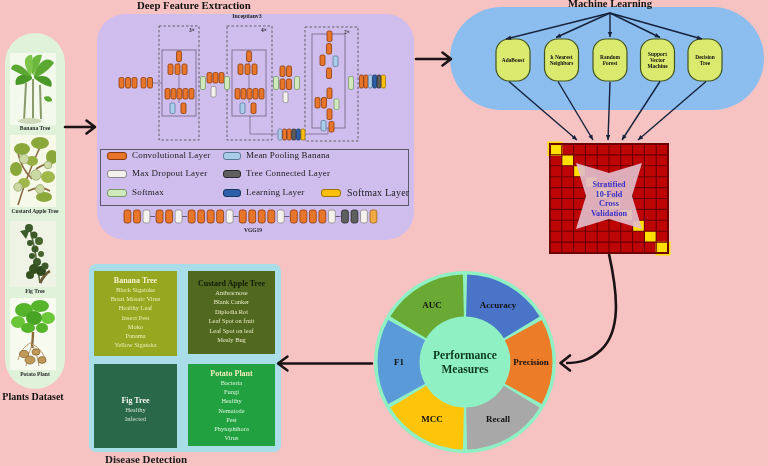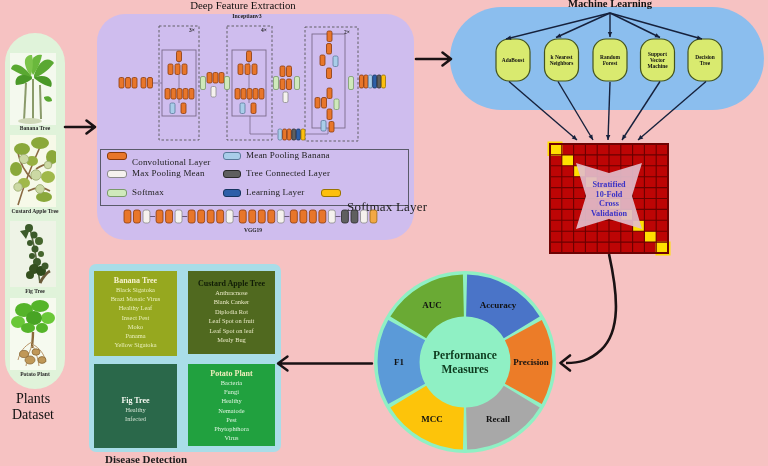--- a/index.html
+++ b/index.html
@@ -96,41 +96,41 @@
           <path d="M23 48 C27 56 28 62 29 68"></path>
         </g>
 <g fill="#c09858" stroke="#8a6a38" stroke-width="0.8">
           <ellipse cx="14" cy="56" rx="4.5" ry="3.6"></ellipse>
           <ellipse cx="26" cy="54" rx="4" ry="3.2"></ellipse>
           <ellipse cx="20" cy="62" rx="5" ry="4"></ellipse>
           <ellipse cx="32" cy="62" rx="4" ry="3.4"></ellipse>
         </g>
 </svg></div>
 <div class="cap" style="left:5px;top:371px;width:60px;font-size:5.6px;font-weight:bold">Potato Plant</div>
-<div class="abs" style="left:0;top:391px;width:66px;text-align:center;font-size:14px;font-weight:normal;color:#111">Plants Dataset</div>
+<div class="abs" style="left:0;top:391px;width:66px;text-align:center;font-size:10px;font-weight:bold;color:#111">Plants Dataset</div>
 
 <div class="abs" style="left:97px;top:14px;width:317px;height:226px;background:#cfbdee;border-radius:28px"></div>
-<div class="abs" style="left:137px;top:-1px;width:212px;text-align:center;font-size:10.8px;font-weight:normal;color:#111">Deep Feature Extraction</div>
+<div class="abs" style="left:137px;top:-1px;width:212px;text-align:left;font-size:10.8px;font-weight:bold;color:#111">Deep Feature Extraction</div>
 <div class="abs" style="left:197px;top:13px;width:100px;text-align:center;font-size:5.8px;font-weight:bold;color:#222">Inceptianv3</div>
 
 <div class="abs" style="left:100px;top:149px;width:309px;height:57px;border:1px solid #5a5a6a"></div>
 <div class="abs" style="left:107px;top:152px;width:20px;height:8px;background:#e8762a;border:1px solid #8a3a0a;border-radius:3px"></div>
-<div class="abs" style="left:132px;top:157px;font-size:9px;letter-spacing:0.2px;color:#222">Convolutional Layer</div>
+<div class="abs" style="left:132px;top:150px;font-size:9px;letter-spacing:0.2px;color:#222">Convolutional Layer</div>
 <div class="abs" style="left:107px;top:170px;width:20px;height:8px;background:#f5f2ee;border:1px solid #8a8a8a;border-radius:3px"></div>
-<div class="abs" style="left:132px;top:168px;font-size:9px;letter-spacing:0.2px;color:#222">Max Pooling Mean</div>
+<div class="abs" style="left:132px;top:168px;font-size:9px;letter-spacing:0.2px;color:#222">Max Dropout Layer</div>
 <div class="abs" style="left:107px;top:189px;width:20px;height:8px;background:#cfe9bb;border:1px solid #7a9a6a;border-radius:3px"></div>
 <div class="abs" style="left:132px;top:187px;font-size:9px;letter-spacing:0.2px;color:#222">Softmax</div>
 <div class="abs" style="left:223px;top:152px;width:18px;height:8px;background:#a9cde9;border:1px solid #5a7a9a;border-radius:3px"></div>
 <div class="abs" style="left:246px;top:150px;font-size:9px;letter-spacing:0.2px;color:#222">Mean Pooling Banana</div>
 <div class="abs" style="left:223px;top:170px;width:18px;height:8px;background:#5f5f5f;border:1px solid #2a2a2a;border-radius:3px"></div>
 <div class="abs" style="left:246px;top:168px;font-size:9px;letter-spacing:0.2px;color:#222">Tree Connected Layer</div>
 <div class="abs" style="left:223px;top:189px;width:18px;height:8px;background:#2d5fa8;border:1px solid #16355f;border-radius:3px"></div>
 <div class="abs" style="left:246px;top:187px;font-size:9px;letter-spacing:0.2px;color:#222">Learning Layer</div>
 <div class="abs" style="left:321px;top:189px;width:20px;height:8px;background:#fdbf0e;border:1px solid #9a7400;border-radius:3px"></div>
-<div class="abs" style="left:347px;top:199px;font-size:13px;letter-spacing:0.2px;color:#222">Softmax Layer</div>
+<div class="abs" style="left:347px;top:187px;font-size:10px;letter-spacing:0.2px;color:#222">Softmax Layer</div>
 
 <div class="abs" style="left:450px;top:7px;width:314px;height:103px;background:#8bbeee;border-radius:52px"></div>
 <div class="abs" style="left:530px;top:-2px;width:160px;text-align:center;font-size:10.6px;font-weight:bold;color:#111">Machine Learning</div>
 
 <div class="abs" style="left:89px;top:264px;width:192px;height:188px;background:#a9dde8;border-radius:7px"></div>
 <div class="abs" style="left:94px;top:271px;width:83px;height:85px;background:#96a81f;text-align:center">
  <div style="font-size:8px;font-weight:bold;color:#f7f2cf;margin-top:5px">Banana Tree</div>
  <div style="font-size:6.4px;color:#e9efb9;line-height:9.2px">Black Sigatoka<br>Brazi Mosaic Virus<br>Healthy Leaf<br>Insect Pest<br>Moko<br>Panama<br>Yellow Sigatoka</div>
 </div>
 <div class="abs" style="left:188px;top:271px;width:87px;height:83px;background:#50691f;text-align:center">

